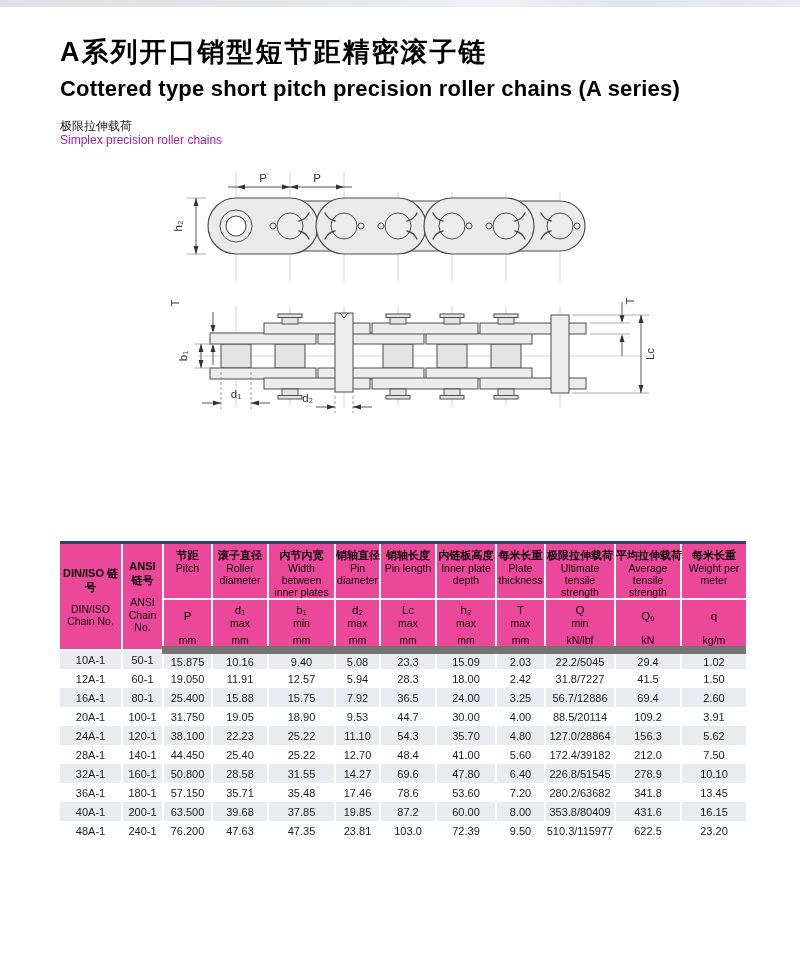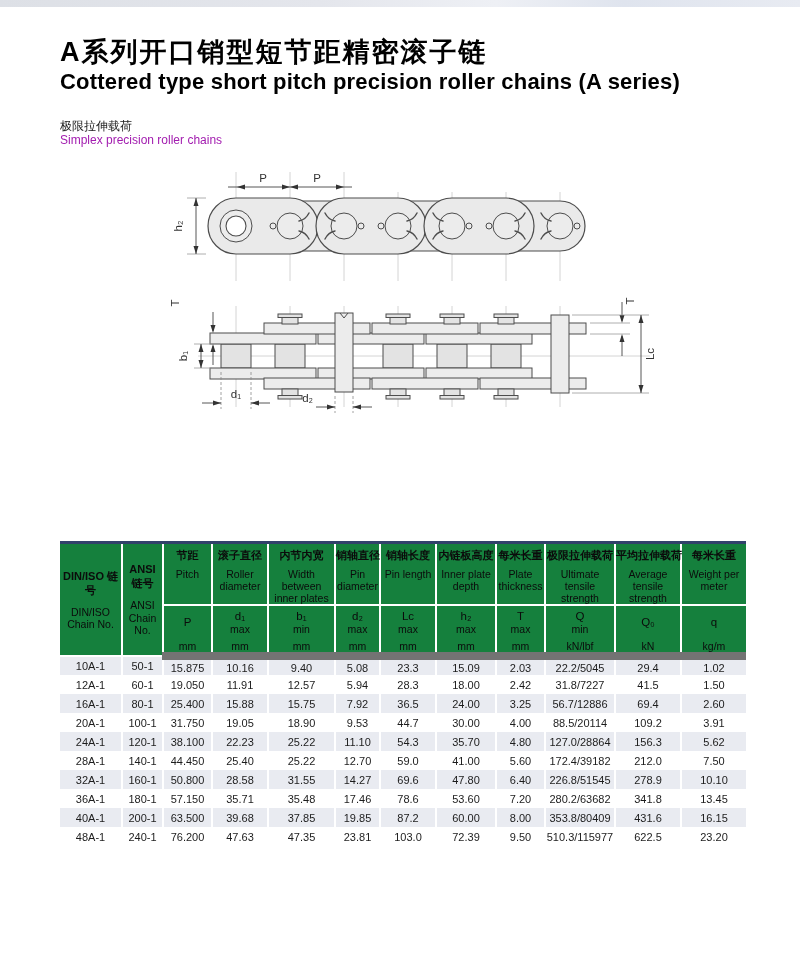--- a/index.html
+++ b/index.html
@@ -4,46 +4,46 @@
 <style>
   *{margin:0;padding:0;box-sizing:border-box}
   html,body{background:#fff}
   body{
     width:800px;height:954px;position:relative;overflow:hidden;
     font-family:"Liberation Sans","DejaVu Sans",sans-serif;color:#000;
   }
   .topstrip{position:absolute;left:0;top:0;width:800px;height:7px;
     background:linear-gradient(90deg,#dde0e6 0%,#e4e6ec 40%,#eef0f5 62%,#dfe4ee 78%,#e8ebf2 100%);}
   .title-cn{position:absolute;left:60px;top:34px;font-size:27px;font-weight:bold;letter-spacing:2px;white-space:nowrap}
-  .title-en{position:absolute;left:60px;top:69px;font-size:22px;font-weight:bold;letter-spacing:.2px;white-space:nowrap}
+  .title-en{position:absolute;left:60px;top:76px;font-size:22px;font-weight:bold;letter-spacing:.2px;white-space:nowrap}
   .sub-cn{position:absolute;left:60px;top:118px;font-size:12px;color:#1d1d1d}
   .sub-en{position:absolute;left:60px;top:133px;font-size:12px;color:#a21caf}
   svg.draw{position:absolute;left:0;top:150px}
   .outline{fill:#eaeaea;stroke:#4d4d4d;stroke-width:1.2}
   .part{fill:#ececec;stroke:#4d4d4d;stroke-width:1}
   .part2{fill:#e3e3e3;stroke:#4d4d4d;stroke-width:1}
   .cl{stroke:#c9c9c9;stroke-width:.8;fill:none}
   .dim{stroke:#444;stroke-width:.9;fill:none}
   .ext{stroke:#9a9a9a;stroke-width:.8;fill:none}
   .dsh{stroke:#8a8a8a;stroke-width:.8;fill:none;stroke-dasharray:3,2}
   .ah{fill:#333;stroke:none}
   .lbl{font-size:11.5px;fill:#333}
   .cot{fill:none;stroke:#4d4d4d;stroke-width:1.4;stroke-linecap:round}
 
   table.spec{position:absolute;left:60px;top:541px;width:686px;border-collapse:collapse;
     table-layout:fixed;border-top:3px solid #31426b;font-size:11px}
   .spec th,.spec td{border-left:2px solid #fff;padding:0}
   .spec .first{border-left:none}
-  .spec thead th{background:#15803d;font-weight:normal;color:#0b0b0b;text-align:center}
+  .spec thead th{background:#ec4899;font-weight:normal;color:#0b0b0b;text-align:center}
   .spec .idcell{vertical-align:middle;border-bottom:2px solid #fff}
   .spec .idcell .hcn{font-weight:bold;font-size:11px;line-height:14px}
   .spec .idcell .hen{font-size:10.5px;line-height:12.5px;margin-top:9px}
   .spec .name{height:54px;vertical-align:top;padding-top:4px;border-bottom:2px solid #fff}
   .spec .name .hcn{font-weight:bold;font-size:11px;line-height:14px;white-space:nowrap}
-  .spec .name .hen{font-size:10.5px;line-height:12px;margin-top:6px}
+  .spec .name .hen{font-size:10.5px;line-height:12px;margin-top:0}
   .spec .sym{height:34px;vertical-align:middle}
   .spec .sym .s1{font-size:11.5px;line-height:13px}
   .spec .sym .s2{font-size:10.5px;line-height:12px}
   .spec .unit{height:17px;vertical-align:middle;font-size:10.5px;border-bottom:8px solid #737373}
   .spec tbody td{height:19px;text-align:center;color:#1c1c1c;vertical-align:middle}
   .spec tbody tr:nth-child(odd){background:#e9ebf1}
 </style>
 </head>
 <body>
 
@@ -434,21 +434,21 @@
         <td>156.3</td>
         <td>5.62</td>
       </tr>
       <tr>
         <td class="first">28A-1</td>
         <td>140-1</td>
         <td>44.450</td>
         <td>25.40</td>
         <td>25.22</td>
         <td>12.70</td>
-        <td>59.0</td>
+        <td>48.4</td>
         <td>41.00</td>
         <td>5.60</td>
         <td>172.4/39182</td>
         <td>212.0</td>
         <td>7.50</td>
       </tr>
       <tr>
         <td class="first">32A-1</td>
         <td>160-1</td>
         <td>50.800</td>

